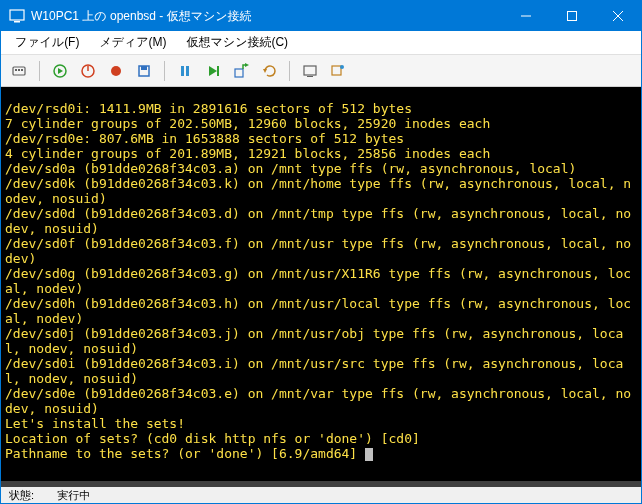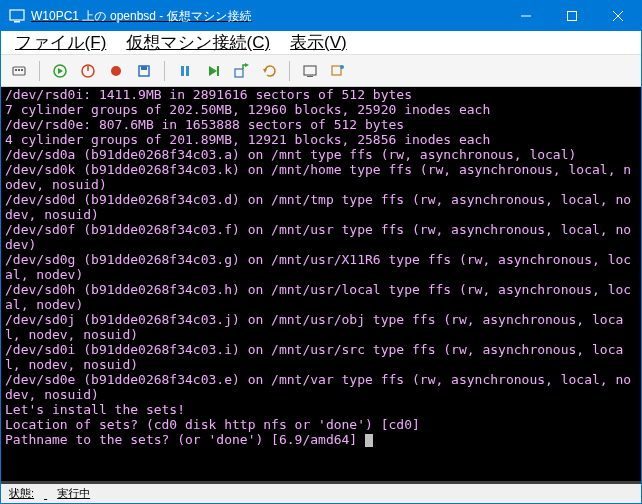--- a/index.html
+++ b/index.html
@@ -1,32 +1,32 @@
 <!DOCTYPE html>
 <html><head>
 <meta charset="utf-8">
 <style>
 * { margin: 0; padding: 0; box-sizing: border-box; }
 body { font-family: "Yu Gothic UI", "Segoe UI", sans-serif; font-size: 12px; background: #f0f0f0; }
-.window { width: 642px; height: 504px; background: #fff; display: flex; flex-direction: column; border: 1px solid #0078d7; text-decoration: underline; }
+.window { width: 642px; height: 504px; background: #fff; display: flex; flex-direction: column; border: 1px solid #0078d7; }
 .titlebar { background: #0078d7; color: #fff; height: 30px; display: flex; align-items: center; justify-content: space-between; }
 .titlebar-left { display: flex; align-items: center; padding-left: 8px; gap: 6px; }
 .titlebar-icon { width: 16px; height: 16px; display: inline-flex; align-items: center; justify-content: center; }
 .titlebar-title { font-size: 12px; }
 .titlebar-controls { display: flex; }
 .tb-btn { width: 46px; height: 30px; display: flex; align-items: center; justify-content: center; cursor: pointer; }
 .menubar { height: 24px; background: #fff; border-bottom: 1px solid #e0e0e0; display: flex; align-items: center; padding: 0 4px; }
-.menu-item { padding: 0 10px; cursor: pointer; font-size: 17px; }
+.menu-item { padding: 0 10px; cursor: pointer; font-size: 12px; }
 .toolbar { height: 32px; background: #f5f5f5; border-bottom: 1px solid #d0d0d0; display: flex; align-items: center; padding: 0 6px; gap: 4px; }
 .tool-btn { width: 24px; height: 24px; display: flex; align-items: center; justify-content: center; cursor: pointer; border-radius: 2px; }
 .tool-sep { width: 1px; height: 20px; background: #c0c0c0; margin: 0 4px; }
-.terminal { flex: 1; background: #000; color: #f0abfc; font-family: Consolas, monospace; font-size: 13px; line-height: 15px; padding: 0 4px; overflow: hidden; white-space: pre-wrap; word-break: break-all; }
+.terminal { flex: 1; background: #000; color: #fde047; font-family: Consolas, monospace; font-size: 13px; line-height: 15px; padding: 14px 4px; overflow: hidden; white-space: pre-wrap; word-break: break-all; }
 .terminal-line { display: block; }
 .cursor { background: #c0c0c0; display: inline-block; width: 8px; height: 13px; vertical-align: middle; }
-.statusbar { height: 22px; background: #f0f0f0; border-top: 3px solid #404040; display: flex; align-items: center; padding: 0 8px; font-size: 11px; gap: 10px; }
+.statusbar { height: 22px; background: #f0f0f0; border-top: 6px solid #404040; display: flex; align-items: center; padding: 0 8px; font-size: 11px; gap: 10px; }
 </style>
 </head>
 <body>
 
 <div class="window">
 
   <div class="titlebar">
     <div class="titlebar-left">
       <span class="titlebar-icon">
         <svg width="16" height="16" viewBox="0 0 16 16">
@@ -51,22 +51,22 @@
         <svg width="10" height="10">
             <line x1="0" y1="0" x2="10" y2="10" stroke="#fff" stroke-width="1"></line>
             <line x1="10" y1="0" x2="0" y2="10" stroke="#fff" stroke-width="1"></line>
           </svg>
       </div>
     </div>
   </div>
 
   <div class="menubar">
     <div class="menu-item">ファイル(F)</div>
+    <div class="menu-item">メディア(M)</div>
     <div class="menu-item">仮想マシン接続(C)</div>
-    <div class="menu-item">表示(V)</div>
   </div>
 
   <div class="toolbar">
     <div class="tool-btn">
       <svg width="16" height="16">
           <rect x="2" y="4" width="12" height="8" rx="1" fill="none" stroke="#606060" stroke-width="1.2"></rect>
           <rect x="4" y="6" width="2" height="2" fill="#606060"></rect>
           <rect x="7" y="6" width="2" height="2" fill="#606060"></rect>
           <rect x="10" y="6" width="2" height="2" fill="#606060"></rect>
         </svg>

